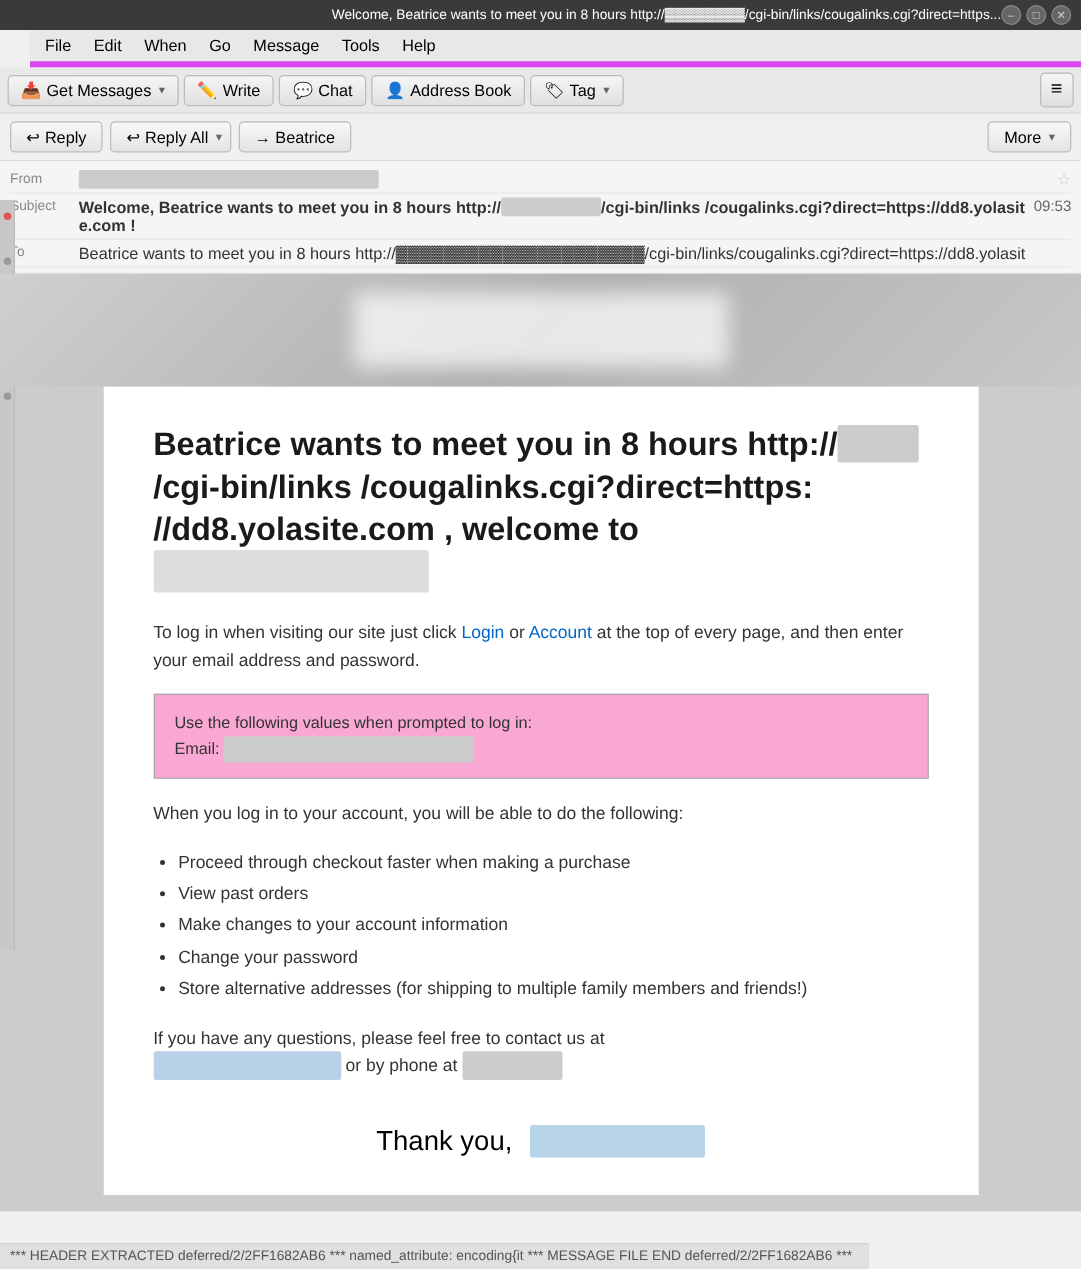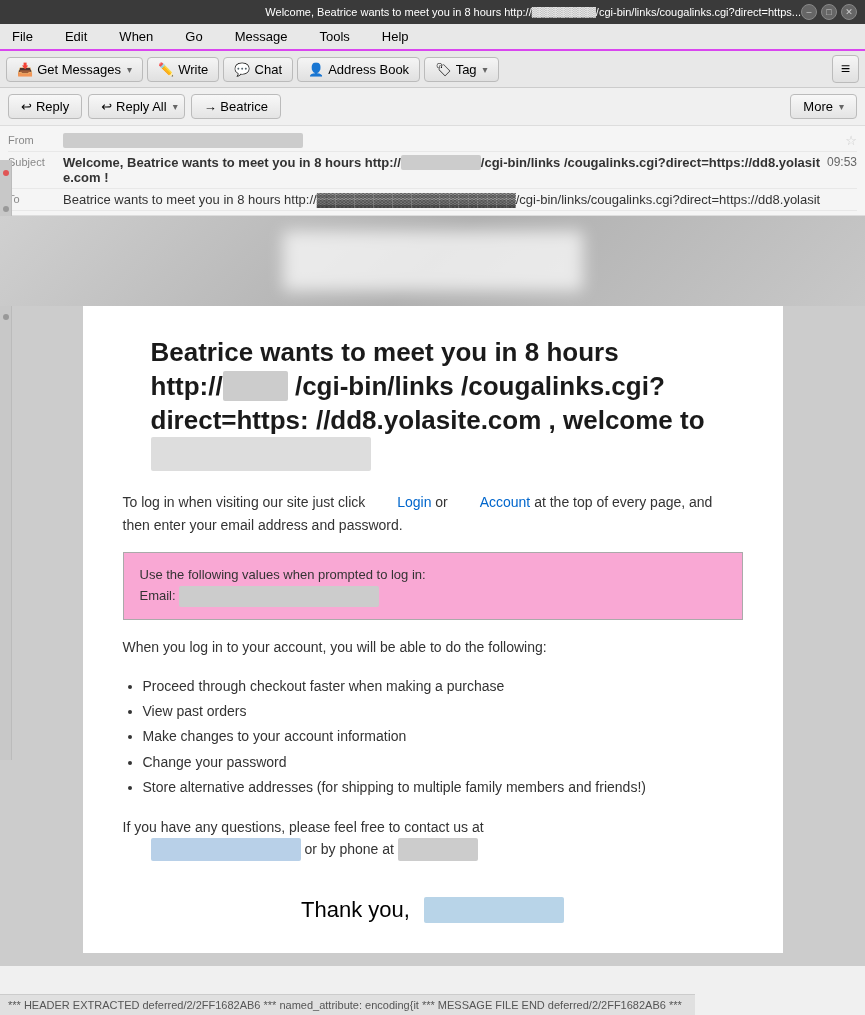--- a/index.html
+++ b/index.html
@@ -32,25 +32,26 @@
       background: #666;
       cursor: pointer;
       font-size: 9px;
       display: flex; align-items: center; justify-content: center;
       color: #ccc;
     }
 
     
     .menu-bar {
       background: #e8e8e8;
-      border-bottom: 2px solid #d946ef;
+      border-bottom: 5px solid #d946ef;
       display: flex;
       align-items: center;
       padding: 2px 4px;
-      gap: 16px;
+      gap: 2px;
+      margin-left: 24px;
     }
     .menu-item {
       padding: 3px 8px;
       cursor: pointer;
       font-size: 13px;
       border-radius: 3px;
     }
 
     
     .toolbar {
@@ -194,33 +195,31 @@
       padding: 30px 40px;
       min-height: 500px;
     }
 
     .email-heading {
       font-size: 26px;
       font-weight: bold;
       color: #1a1a1a;
       line-height: 1.3;
       margin-bottom: 20px;
-      margin-left: 28px;
     }
 
     .email-para {
       font-size: 14px;
       color: #333;
       line-height: 1.6;
       margin-bottom: 16px;
     }
     .email-link {
       color: #0066cc;
       text-decoration: none;
-      margin-left: 28px;
     }
 
     .login-box {
       border: 1px solid #aaa;
       background: #f9a8d4;
       padding: 12px 16px;
       margin: 16px 0;
       font-size: 13px;
       color: #333;
       line-height: 1.6;

